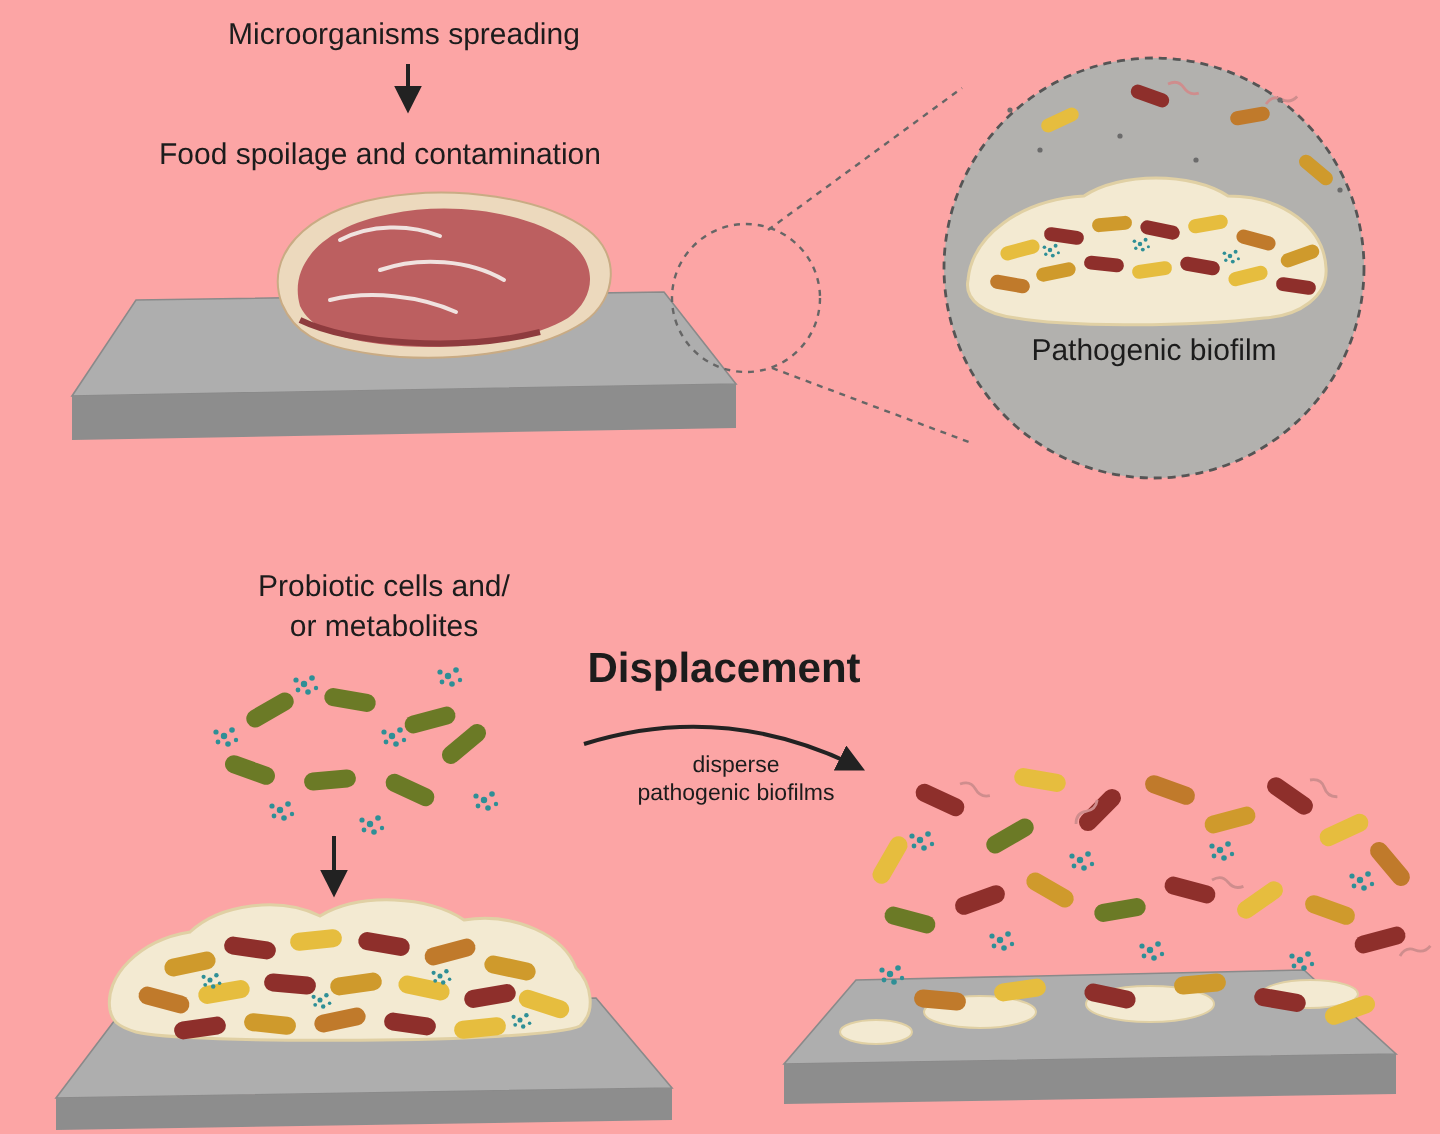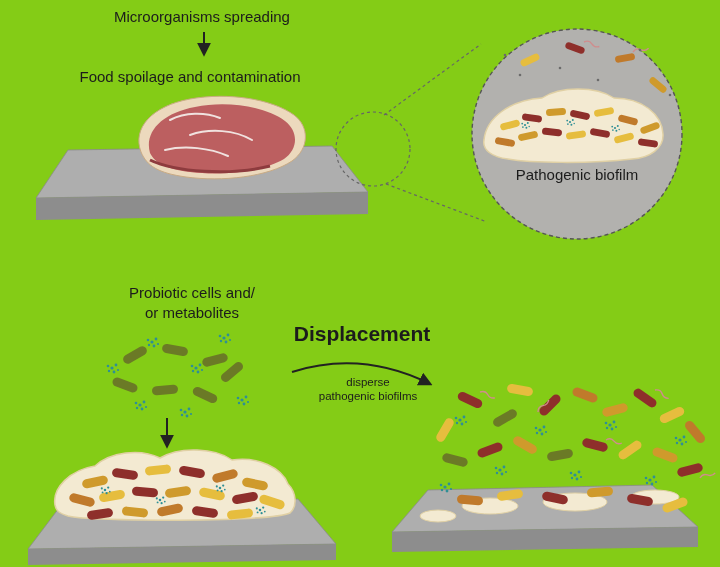--- a/index.html
+++ b/index.html
@@ -1,16 +1,16 @@
 <!DOCTYPE html>
 <html><head>
 <meta charset="utf-8">
 <style>
   html,body{margin:0;padding:0;background:#ffffff;}
-  .stage{position:relative;width:720px;height:567px;background:#84cc16;overflow:hidden;}
+  .stage{position:relative;width:720px;height:567px;background:#fca5a5;overflow:hidden;}
   svg{display:block;}
   text{font-family:"Liberation Sans",sans-serif;fill:#1c1c1c;}
   .t15{font-size:15px;font-weight:500;}
   .t21b{font-size:21px;font-weight:700;}
   .t11{font-size:11.5px;font-weight:400;}
   .c-yellow{fill:#e6bd3e;}
   .c-gold{fill:#cf9a2c;}
   .c-orange{fill:#c07a2b;}
   .c-darkred{fill:#8e2f2b;}
   .c-olive{fill:#6b7a26;}

